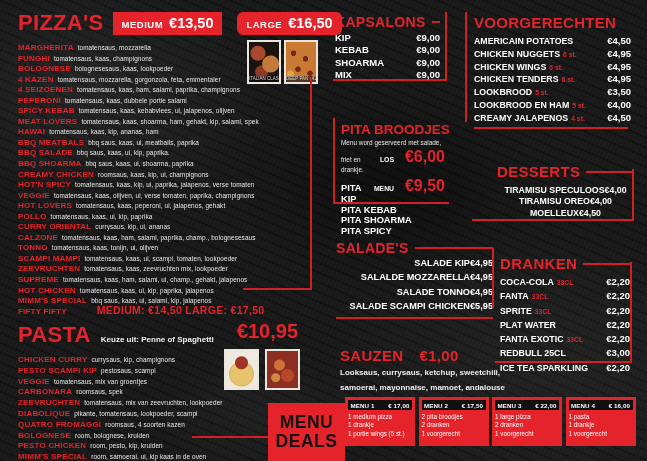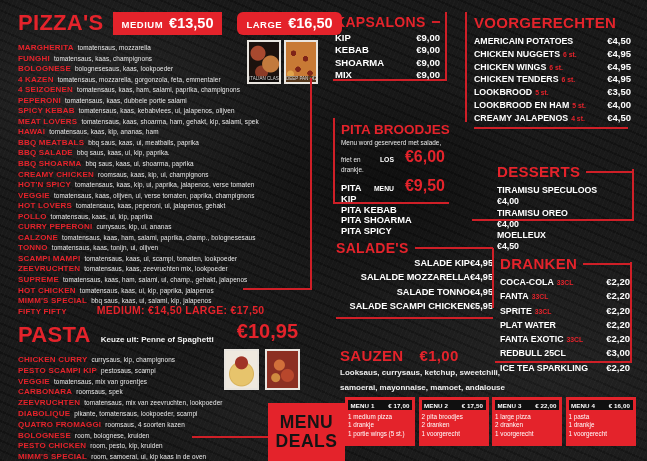--- a/index.html
+++ b/index.html
@@ -140,21 +140,21 @@
   .vname{font-weight:800;font-size:8.8px;}
   .vqty{color:var(--red);font-size:6.8px;font-weight:700;margin-left:3px;}
   .vprice{margin-left:auto;font-weight:800;font-size:9.5px;}
   #voor .items{margin-top:3px;}
   #voor .bottom{height:2px;background:var(--line);margin-top:3px;width:154px;}
 
   #desserts{left:497px;top:163px;width:137px;}
   #desserts .sec-h{font-size:15px;}
   #desserts .items{margin-top:5px;}
   .des-row{display:flex;justify-content:center;color:#fff;font-weight:800;
-           font-size:8.8px;line-height:11.3px;white-space:nowrap;flex-direction:column;}
+           font-size:8.8px;line-height:11.3px;white-space:nowrap;}
 
   #dranken{left:500px;top:255px;width:130px;}
   #dranken .sec-h{font-size:15px;}
   #dranken .items{margin-top:3px;}
   .dr-row{display:flex;align-items:baseline;color:#fff;line-height:13.3px;white-space:nowrap;}
   .dr-name{font-weight:800;font-size:8.8px;}
   .dr-size{color:var(--red);font-size:6.8px;font-weight:700;margin-left:3px;}
   .dr-price{margin-left:auto;font-weight:800;font-size:9.5px;}
 </style>
 </head>
@@ -220,21 +220,21 @@
         <div class="pz-row">
         <span class="nm">VEGGIE</span><span class="ds">tomatensaus, kaas, olijven, ui, verse tomaten, paprika, champignons</span><span class="nt"></span>
       </div>
         <div class="pz-row">
         <span class="nm">HOT LOVERS</span><span class="ds">tomatensaus, kaas, peperoni, ui, jalapenos, gehakt</span><span class="nt"></span>
       </div>
         <div class="pz-row">
         <span class="nm">POLLO</span><span class="ds">tomatensaus, kaas, ui, kip, paprika</span><span class="nt"></span>
       </div>
         <div class="pz-row">
-        <span class="nm">CURRY PEPERONI</span><span class="ds">currysaus, kip, ui, ananas</span><span class="nt"></span>
+        <span class="nm">CURRY ORIENTAL</span><span class="ds">currysaus, kip, ui, ananas</span><span class="nt"></span>
       </div>
         <div class="pz-row">
         <span class="nm">CALZONE</span><span class="ds">tomatensaus, kaas, ham, salami, paprika, champ., bolognesesaus</span><span class="nt"></span>
       </div>
         <div class="pz-row">
         <span class="nm">TONNO</span><span class="ds">tomatensaus, kaas, tonijn, ui, olijven</span><span class="nt"></span>
       </div>
         <div class="pz-row">
         <span class="nm">SCAMPI MAMPI</span><span class="ds">tomatensaus, kaas, ui, scampi, tomaten, lookpoeder</span><span class="nt"></span>
       </div>

